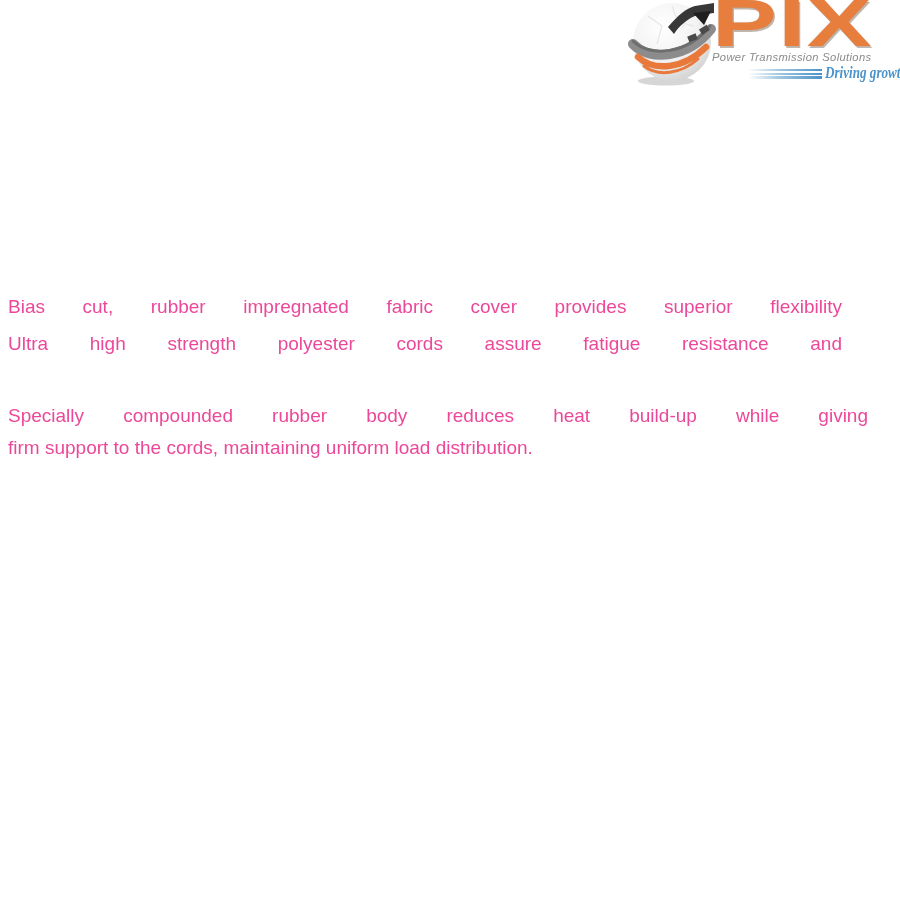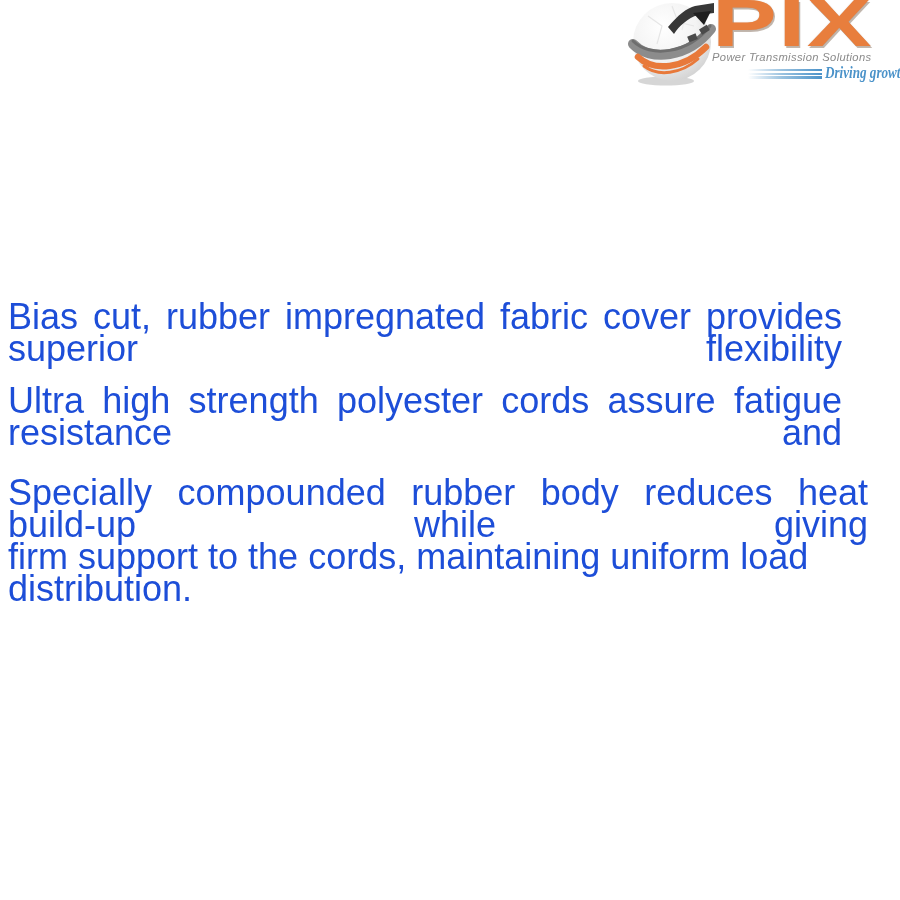--- a/index.html
+++ b/index.html
@@ -47,27 +47,27 @@
     font-style: italic; font-weight: 700;
     font-size: 16px; line-height: 20px;
     color: #4A92C9;
     transform: scaleX(0.82);
     transform-origin: left top;
     white-space: nowrap;
   }
 
   
   .body-text {
-    position: absolute; left: 8px; top: 301px;
-    color: #1d4ed8;
-    font-size: 36px; line-height: 32px;
+    position: absolute; left: 8px; top: 291px;
+    color: #ec4899;
+    font-size: 19px; line-height: 32px;
   }
   .para { width: 834px; }
-  .para.p2 { margin-top: 20px; }
-  .para.p3 { margin-top: 28px; width: 860px; }
+  .para.p2 { margin-top: 5px; }
+  .para.p3 { margin-top: 40px; width: 860px; }
   .ln { display: block; white-space: normal; }
   .jl { text-align: justify; text-align-last: justify; }
 </style>
 </head>
 <body>
 
 <div class="page">
 
   <div class="logo-block">
 

